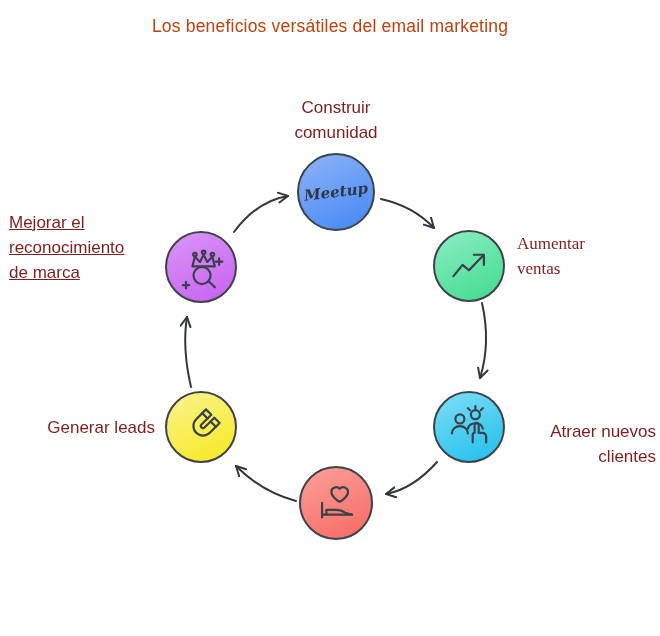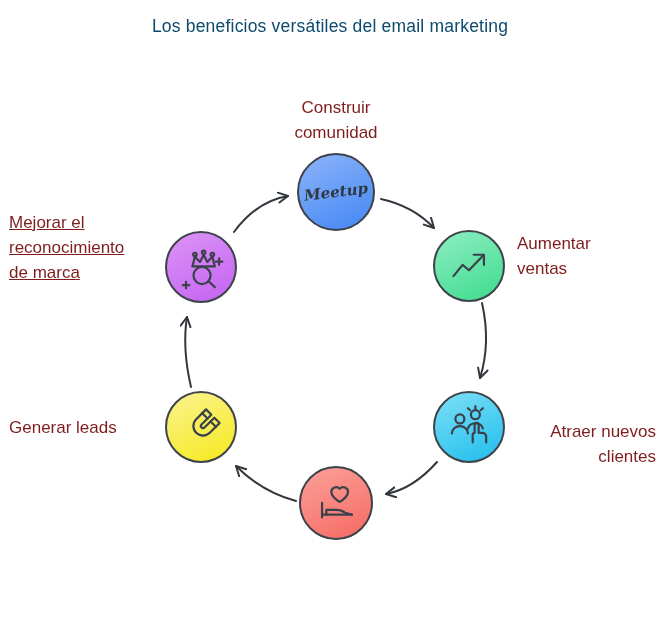--- a/index.html
+++ b/index.html
@@ -2,31 +2,31 @@
 <html><head>
 <meta charset="utf-8">
 <style>
   html,body { margin:0; padding:0; background:#ffffff; }
   #canvas {
     position:relative; width:660px; height:636px; background:#ffffff;
     font-family:"Liberation Sans", sans-serif; overflow:hidden;
   }
   #title {
     position:absolute; top:16px; left:0; width:660px;
-    text-align:center; font-size:17.5px; color:#0c4a6e; letter-spacing:0.2px;
+    text-align:center; font-size:17.5px; color:#c2410c; letter-spacing:0.2px;
   }
   .lbl {
     position:absolute; font-size:17px; line-height:25px; color:#7f1d1d;
     white-space:pre-line;
   }
   #lbl-0 { left:246px; top:95px;  width:180px; text-align:center; }
-  #lbl-1 { left:517px; top:231px; width:135px; text-align:left; }
+  #lbl-1 { left:517px; top:231px; width:135px; text-align:left;font-family:Liberation Serif, serif; }
   #lbl-2 { left:514px; top:419px; width:142px; text-align:right; }
   #lbl-3 { left:246px; top:552px; width:180px; text-align:center; }
-  #lbl-4 { left:9px;   top:415px; width:146px; }
+  #lbl-4 { left:9px;   top:415px; width:146px; text-align:right; }
   #lbl-5 { left:9px;   top:210px; width:146px; text-align:left;text-decoration:underline; }
   .circle {
     position:absolute; border-radius:50%; border:2.5px solid #3e434a;
     box-sizing:border-box; display:flex; align-items:center; justify-content:center;
   }
   #c-0 { left:297px; top:153px; width:78px; height:78px; }
   #c-1 { left:433px; top:230px; width:72px; height:72px; }
   #c-2 { left:433px; top:391px; width:72px; height:72px; }
   #c-3 { left:299px; top:466px; width:74px; height:74px; }
   #c-4 { left:165px; top:391px; width:72px; height:72px; }

